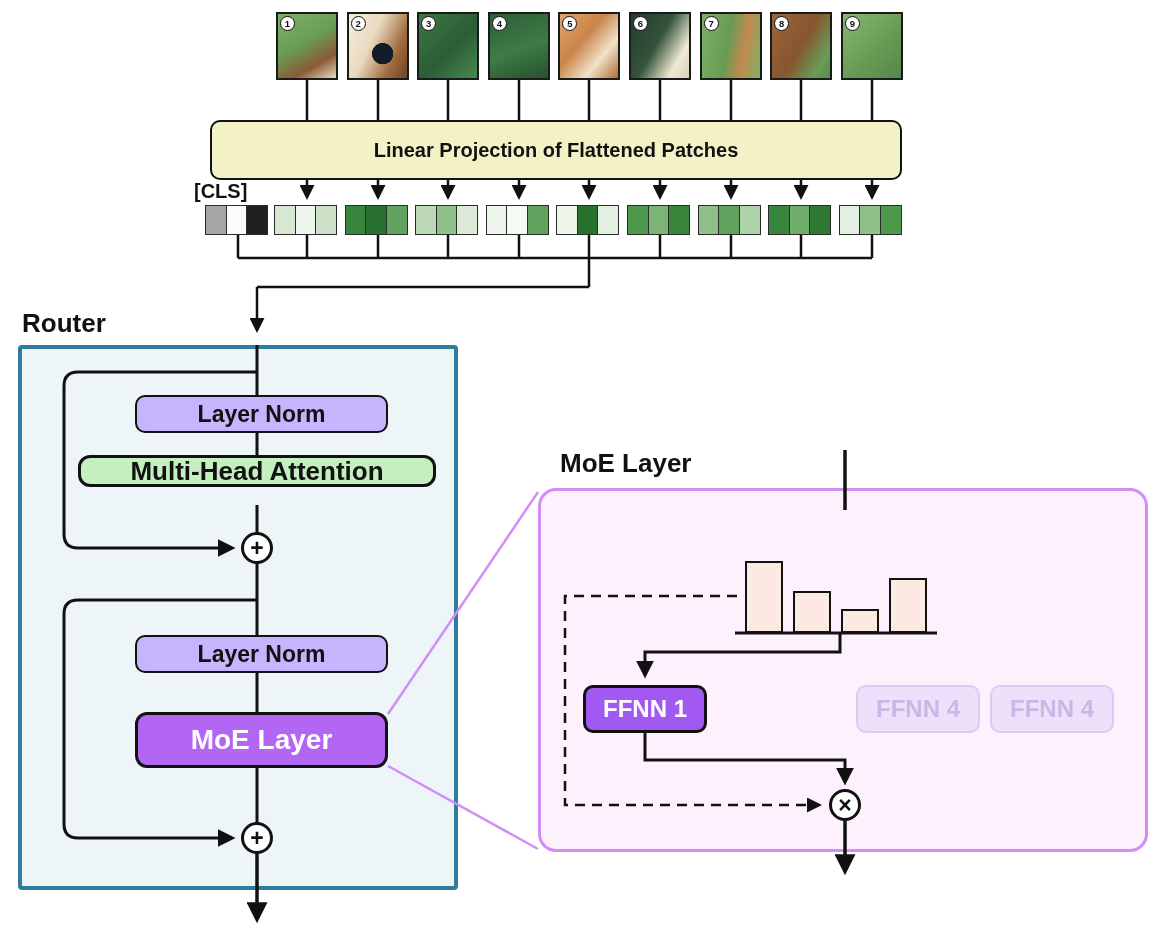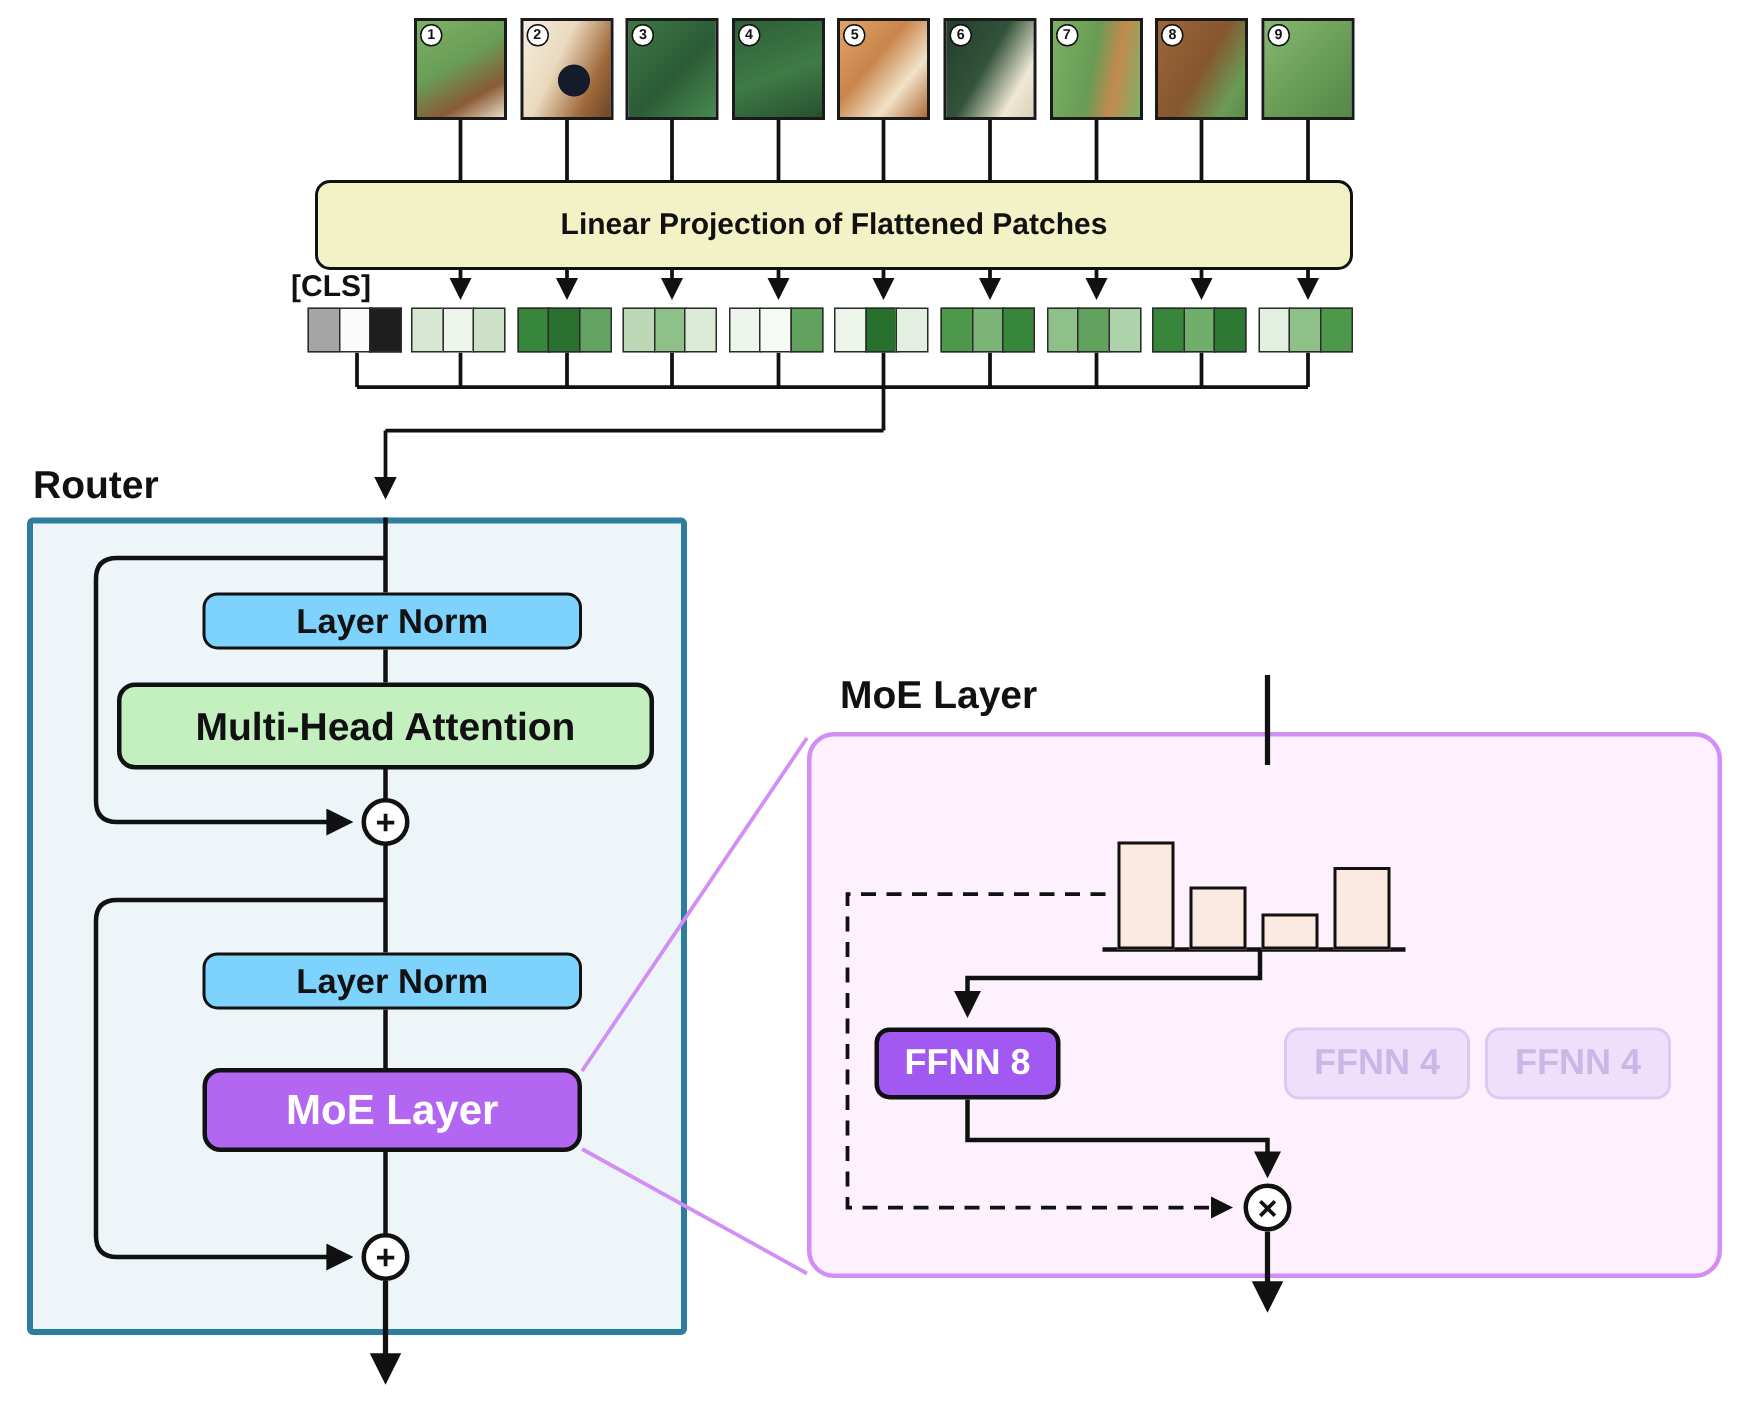--- a/index.html
+++ b/index.html
@@ -17,24 +17,24 @@
   .proj { left:210px; top:120px; width:692px; height:60px; background:#f2f2c6; border:2.5px solid #111; border-radius:10px; font-size:20px; }
 
   .cls-label { position:absolute; left:194px; top:180px; font-size:20px; font-weight:bold; z-index:2; color:#111; }
 
   .tokgroup { position:absolute; top:205px; display:flex; z-index:2; }
   .tok { width:22px; height:30px; border:1.5px solid #2b2b2b; margin-right:-1.5px; }
 
   .enc-title { position:absolute; left:22px; top:308px; font-size:26px; font-weight:bold; z-index:2; color:#111; }
   .enc-box { position:absolute; left:18px; top:345px; width:440px; height:545px; background:#edf5f8; border:4px solid #2e7d9e; border-radius:4px; z-index:0; }
 
-  .ln  { left:135px; width:253px; height:38px; background:#7dd3fc; border:2.5px solid #111; border-radius:10px; font-size:23px; }
+  .ln  { left:135px; width:253px; height:38px; background:#c4b5fd; border:2.5px solid #111; border-radius:10px; font-size:23px; }
   #ln1 { top:395px; }
   #ln2 { top:635px; }
-  .mha { left:78px; top:455px; width:358px; height:58px; background:#c4f0c0; border:3px solid #111; border-radius:12px; font-size:26px; }
+  .mha { left:78px; top:455px; width:358px; height:32px; background:#c4f0c0; border:3px solid #111; border-radius:12px; font-size:26px; }
   .moe { left:135px; top:712px; width:253px; height:56px; background:#b266f2; border:3px solid #111; border-radius:12px; font-size:28px; color:#fff; }
 
   .opcircle { width:32px; height:32px; border:3px solid #111; border-radius:50%; background:#fff; font-size:23px; line-height:1; }
   #add1 { left:241px; top:532px; }
   #add2 { left:241px; top:822px; }
   #mult { left:829px; top:789px; }
 
   .moe-title { position:absolute; left:560px; top:448px; font-size:26px; font-weight:bold; z-index:2; color:#111; }
   .detail-box { position:absolute; left:538px; top:488px; width:610px; height:364px; background:#fdf1fe; border:3px solid #d38ef5; border-radius:18px; z-index:0; }
 
@@ -201,16 +201,16 @@
   <div class="detail-box"></div>
   <div class="bars">
       <div class="bar" style="left: 8px; height: 72px;"></div>
       <div class="bar" style="left: 56px; height: 42px;"></div>
       <div class="bar" style="left: 104px; height: 24px;"></div>
       <div class="bar" style="left: 152px; height: 55px;"></div>
     </div>
 
   <div class="node opcircle" id="mult">×</div>
 
-<div class="expert active" style="left: 583px;">FFNN 8</div>
+<div class="expert active" style="left: 583px;">FFNN 1</div>
     <div class="expert" style="left: 856px;">FFNN 4</div>
     <div class="expert" style="left: 990px;">FFNN 4</div>
   </div>
 
 </body></html>

